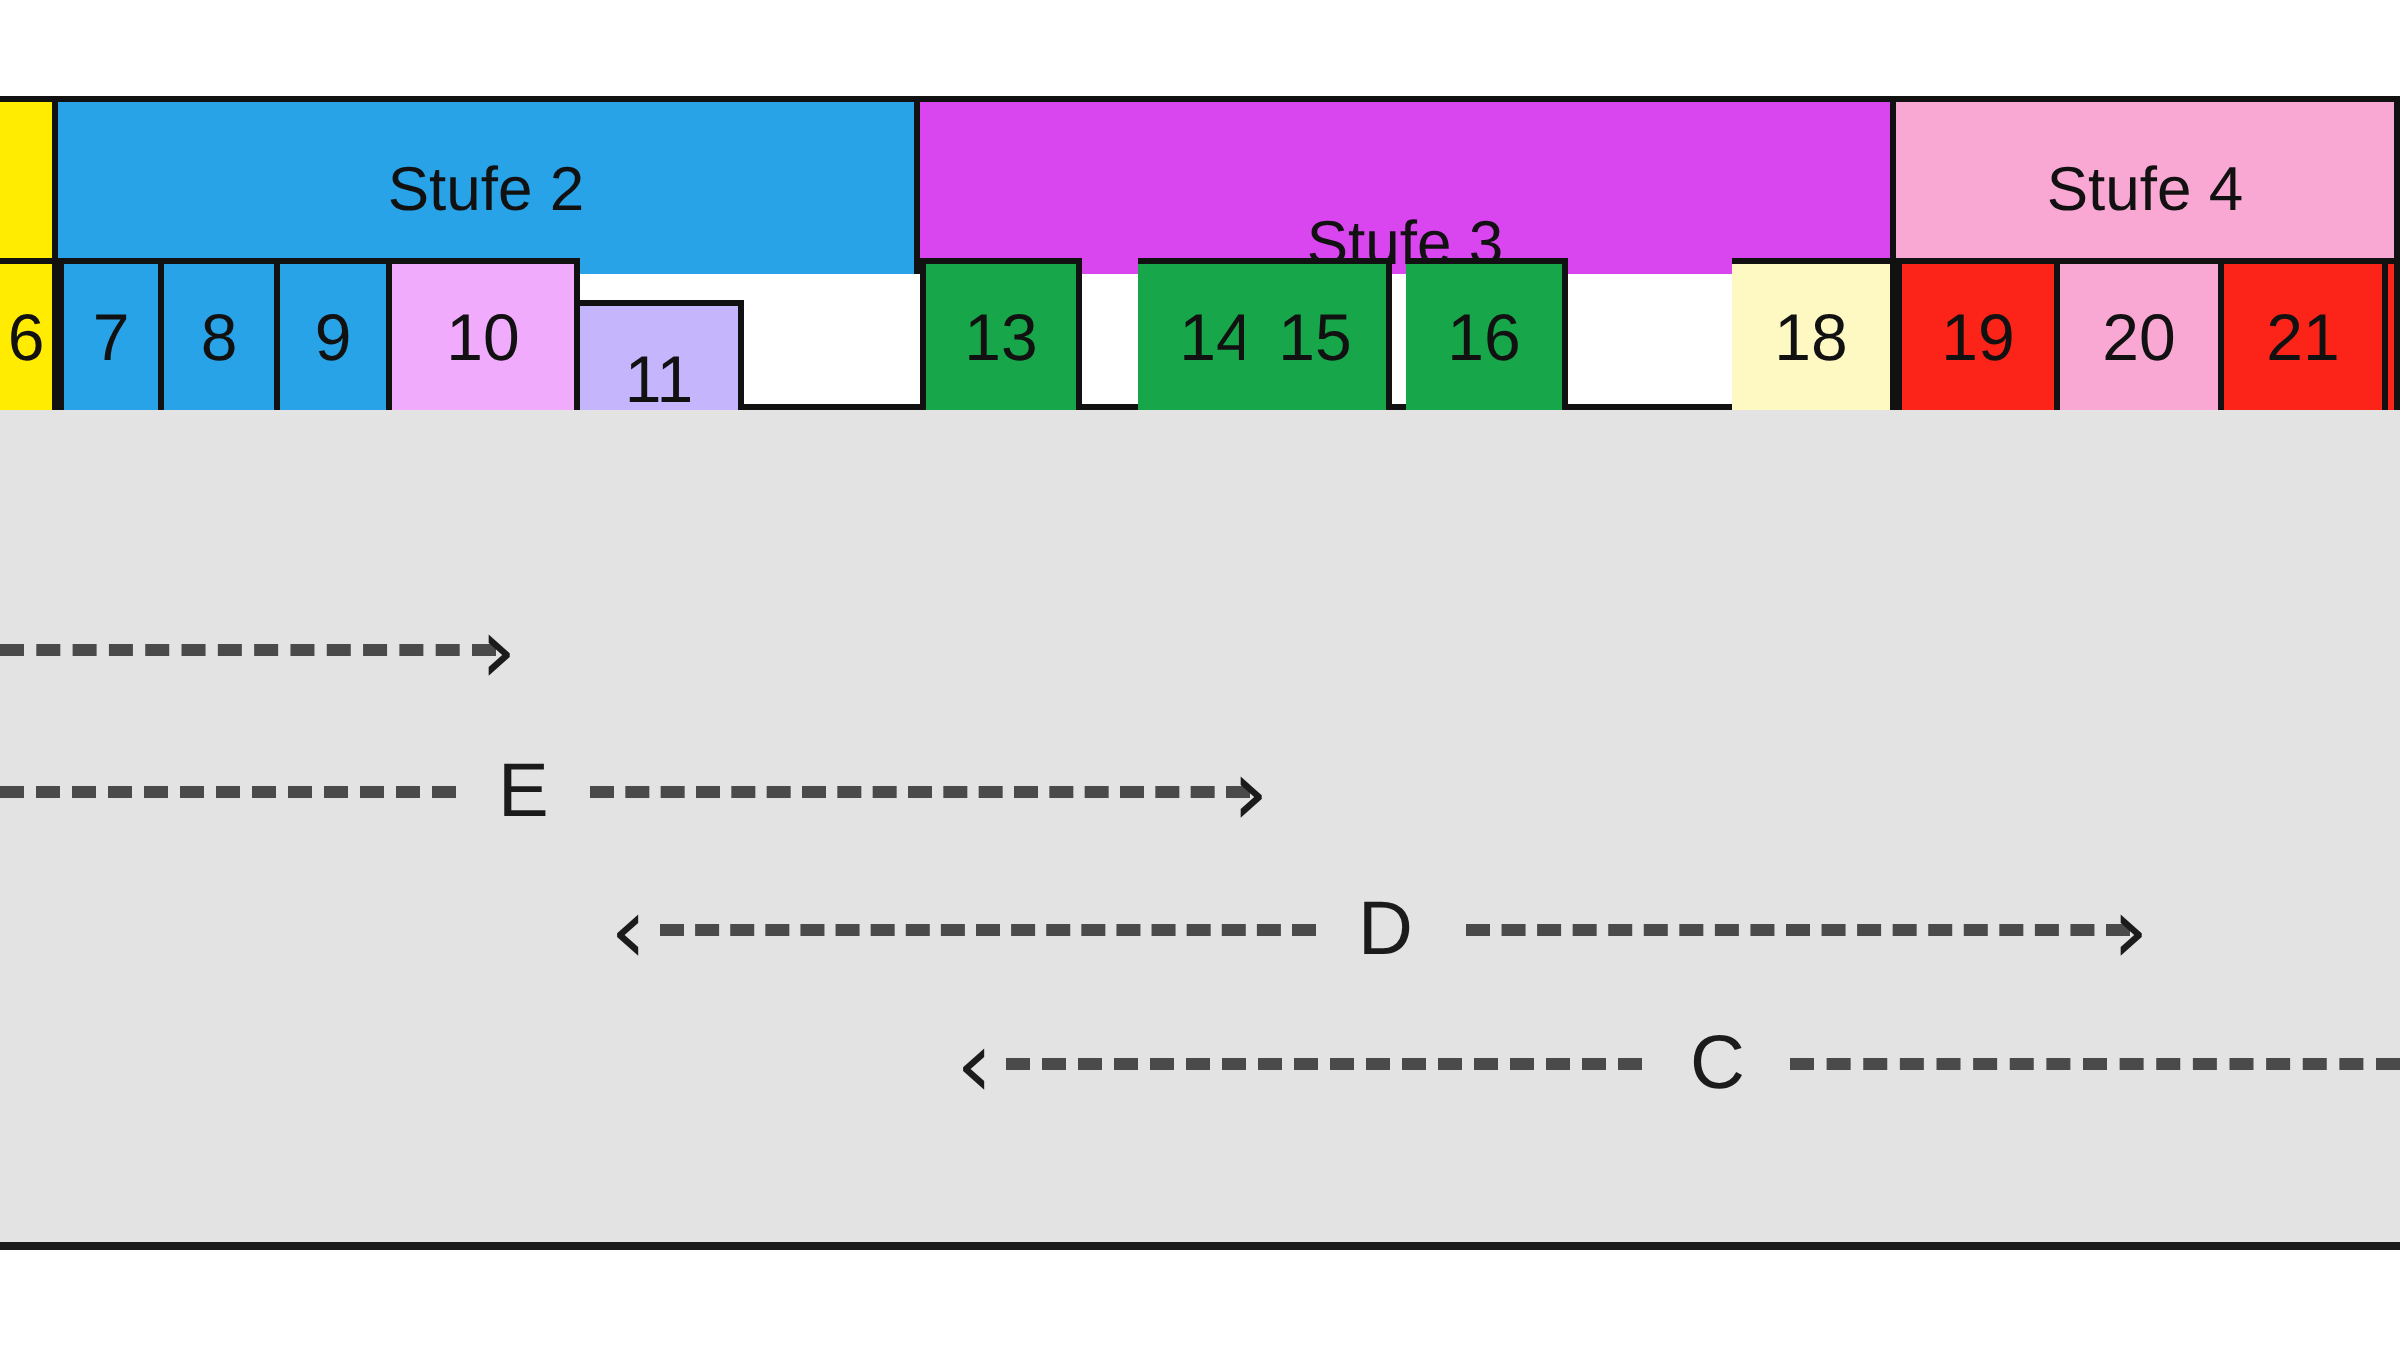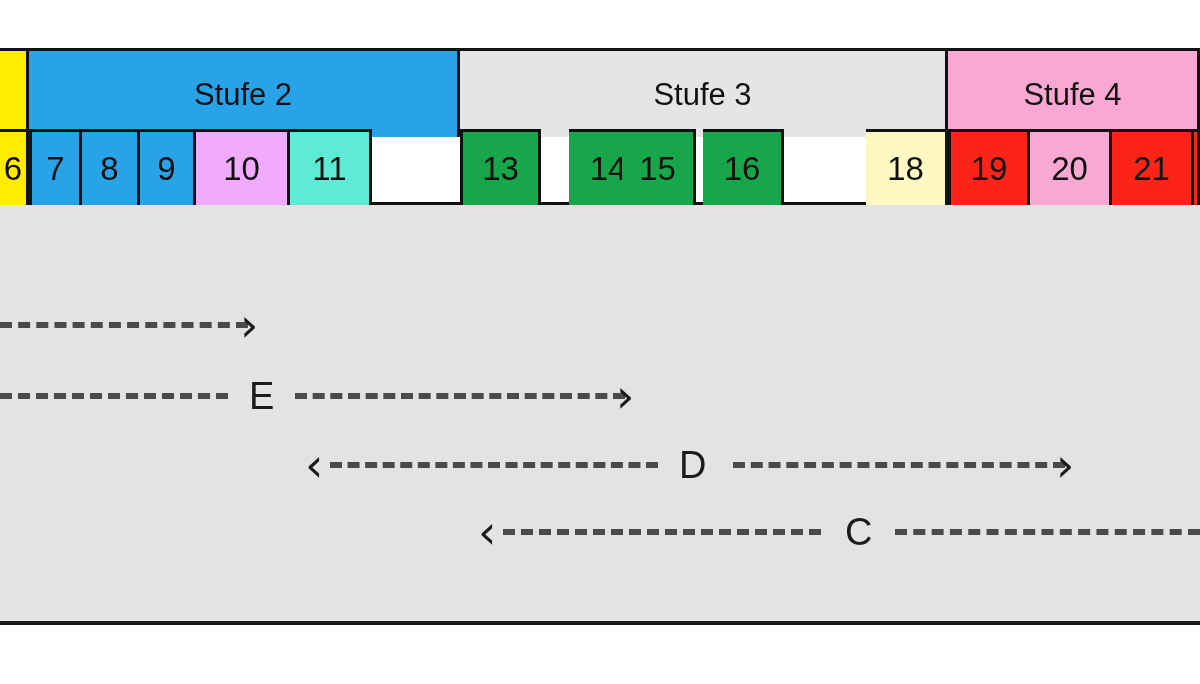--- a/index.html
+++ b/index.html
@@ -140,34 +140,34 @@
 <div id="root">
 
   <div class="timeline">
     <div class="stage-row" id="stage-row">
         <div class="stage" style="left: 0px; width: 29px; background: rgb(255, 236, 0);">
           <span class="stage-label"></span>
         </div>
         <div class="stage" style="left: 29px; width: 431px; background: rgb(41, 163, 232);">
           <span class="stage-label">Stufe 2</span>
         </div>
-        <div class="stage" style="left: 460px; width: 488px; background: #e5e5e5;">
+        <div class="stage" style="left: 460px; width: 488px; background: #d946ef; align-items: flex-end;">
           <span class="stage-label">Stufe 3</span>
         </div>
         <div class="stage" style="left: 948px; width: 252px; background: #f9a8d4;">
           <span class="stage-label">Stufe 4</span>
         </div>
       </div>
     <div class="cells-row" id="cells-row">
         <div class="cell" style="left: 0px; width: 29px; background: rgb(255, 236, 0);">6</div>
         <div class="cell first-of-stage" style="left: 29px; width: 53px; background: rgb(41, 163, 232);">7</div>
         <div class="cell" style="left: 82px; width: 58px; background: rgb(41, 163, 232);">8</div>
         <div class="cell" style="left: 140px; width: 56px; background: rgb(41, 163, 232);">9</div>
         <div class="cell" style="left: 196px; width: 94px; background: #f0abfc;">10</div>
-        <div class="cell" style="left: 290px; width: 82px; background: #5eead4;">11</div>
+        <div class="cell" style="left: 290px; width: 82px; background: #c4b5fd; margin-top: 21px;">11</div>
         <div class="cell first-of-stage" style="left: 460px; width: 81px; background: rgb(23, 167, 74);">13</div>
         <div class="cell" style="left: 541px; width: 81px; background: rgb(23, 167, 74); margin-left: 28px;">14</div>
         <div class="cell" style="left: 622px; width: 74px; background: rgb(23, 167, 74);">15</div>
         <div class="cell" style="left: 703px; width: 81px; background: rgb(23, 167, 74);">16</div>
         <div class="cell" style="left: 866px; width: 82px; background: #fef9c3;">18</div>
         <div class="cell first-of-stage" style="left: 948px; width: 82px; background: rgb(252, 36, 25);">19</div>
         <div class="cell" style="left: 1030px; width: 82px; background: #f9a8d4;">20</div>
         <div class="cell" style="left: 1112px; width: 82px; background: rgb(252, 36, 25);">21</div>
         <div class="cell" style="left: 1194px; width: 6px; background: rgb(252, 36, 25);"></div>
       </div>

